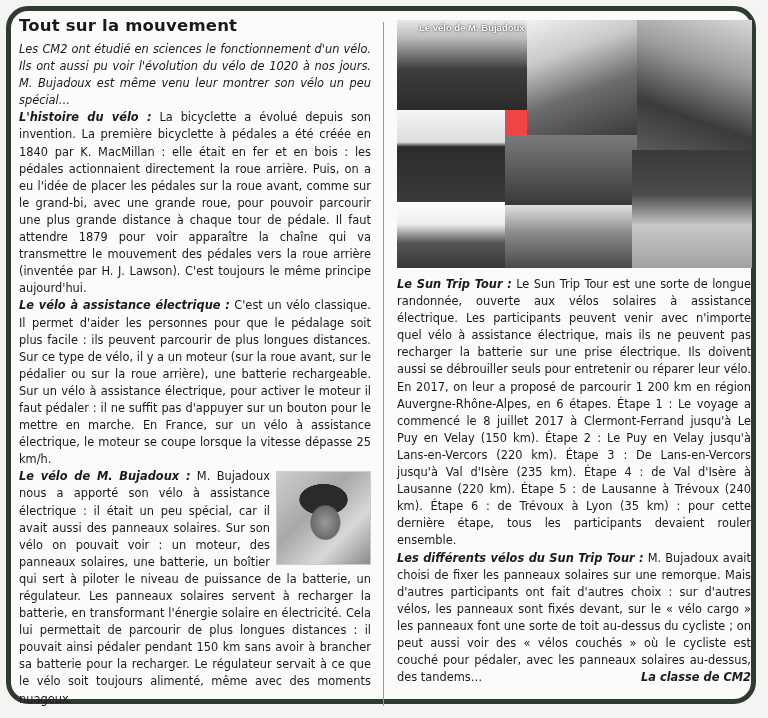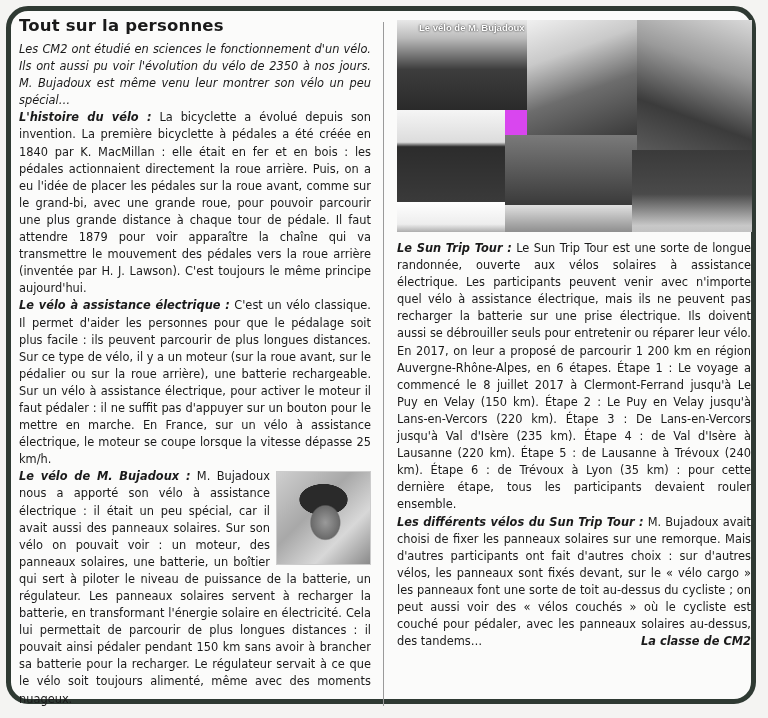--- a/index.html
+++ b/index.html
@@ -14,44 +14,44 @@
   h1 { margin:0 0 6px 0; font-size:16.5px; font-weight:bold; letter-spacing:0.2px; }
   p { margin:0; font-size:11.4px; line-height:17.1px; text-align:justify; }
   .intro { font-style:italic; }
   .lead { font-weight:bold; font-style:italic;margin-top:12px; }
   .photo-face { float:right; width:93px; height:92px; margin:3px 0 2px 6px;
                 background:
                   radial-gradient(ellipse 26px 30px at 52% 55%, #9a9a9a 0%, #6a6a6a 55%, transparent 60%),
                   radial-gradient(ellipse 34px 22px at 50% 30%, #2a2a2a 0%, #2a2a2a 70%, transparent 72%),
                   linear-gradient(135deg, #cfcfcf 0%, #a8a8a8 40%, #d8d8d8 70%, #8a8a8a 100%);
                 border:1px solid #ccc; }
-  .collage { position:relative; width:355px; height:212px; margin-top:4px; margin-bottom:8px;
-             background:#d946ef; overflow:hidden; }
+  .collage { position:relative; width:355px; height:248px; margin-top:4px; margin-bottom:8px;
+             background:#ef4444; overflow:hidden; }
   .tile { position:absolute; }
   .t1 { left:0; top:0; width:130px; height:90px; background:linear-gradient(180deg,#e8e8e8 0%,#bbb 20%,#3d3d3d 55%,#2a2a2a 100%); }
   .t2 { left:130px; top:0; width:110px; height:115px; background:linear-gradient(160deg,#f0f0f0 0%,#c9c9c9 30%,#6d6d6d 60%,#3a3a3a 100%); }
   .t3 { left:240px; top:0; width:115px; height:130px; background:linear-gradient(200deg,#d9d9d9 0%,#9a9a9a 35%,#3b3b3b 70%,#5a5a5a 100%); }
   .t4 { left:0; top:90px; width:108px; height:92px; background:linear-gradient(180deg,#f5f5f5 0%,#dcdcdc 35%,#2c2c2c 40%,#3a3a3a 100%); }
   .t5 { left:108px; top:115px; width:132px; height:70px; background:linear-gradient(180deg,#7a7a7a 0%,#3a3a3a 100%); }
   .t6 { left:0; top:182px; width:108px; height:74px; background:linear-gradient(180deg,#ffffff 0%,#ededed 30%,#555 55%,#2e2e2e 100%); }
   .t7 { left:108px; top:185px; width:127px; height:71px; background:linear-gradient(180deg,#e0e0e0 0%,#8a8a8a 40%,#3a3a3a 100%); }
   .t8 { left:235px; top:130px; width:120px; height:126px; background:linear-gradient(180deg,#3a3a3a 0%,#4a4a4a 35%,#c8c8c8 60%,#9a9a9a 100%); }
   .collage-caption { position:absolute; left:22px; top:2px; font-size:9.5px; font-weight:bold;
                      color:#fff; text-shadow:0 0 2px #000; font-family:"Liberation Sans", sans-serif; }
   .signature { float:right; font-weight:bold;font-style:italic; }
 </style>
 </head>
 <body>
 
 <div class="frame"></div>
 <div class="divider"></div>
 
 <div class="col-left">
-  <h1>Tout sur la personnes</h1>
-  <p class="intro">Les CM2 ont étudié en sciences le fonctionnement d'un vélo. Ils ont aussi pu voir l'évolution du vélo de 2350 à nos jours. M. Bujadoux est même venu leur montrer son vélo un peu spécial…</p>
+  <h1>Tout sur la mouvement</h1>
+  <p class="intro">Les CM2 ont étudié en sciences le fonctionnement d'un vélo. Ils ont aussi pu voir l'évolution du vélo de 1020 à nos jours. M. Bujadoux est même venu leur montrer son vélo un peu spécial…</p>
   <p><span class="lead">L'histoire du vélo :</span><span> La bicyclette a évolué depuis son invention. La première bicyclette à pédales a été créée en 1840 par K. MacMillan : elle était en fer et en bois : les pédales actionnaient directement la roue arrière. Puis, on a eu l'idée de placer les pédales sur la roue avant, comme sur le grand-bi, avec une grande roue, pour pouvoir parcourir une plus grande distance à chaque tour de pédale. Il faut attendre 1879 pour voir apparaître la chaîne qui va transmettre le mouvement des pédales vers la roue arrière (inventée par H. J. Lawson). C'est toujours le même principe aujourd'hui.</span></p>
   <p><span class="lead">Le vélo à assistance électrique :</span><span> C'est un vélo classique. Il permet d'aider les personnes pour que le pédalage soit plus facile : ils peuvent parcourir de plus longues distances. Sur ce type de vélo, il y a un moteur (sur la roue avant, sur le pédalier ou sur la roue arrière), une batterie rechargeable. Sur un vélo à assistance électrique, pour activer le moteur il faut pédaler : il ne suffit pas d'appuyer sur un bouton pour le mettre en marche. En France, sur un vélo à assistance électrique, le moteur se coupe lorsque la vitesse dépasse 25 km/h.</span></p>
   <p><span class="photo-face" title="M. Bujadoux"></span><span class="lead">Le vélo de M. Bujadoux :</span><span> M. Bujadoux nous a apporté son vélo à assistance électrique : il était un peu spécial, car il avait aussi des panneaux solaires.  Sur son vélo on pouvait voir : un moteur, des panneaux solaires, une batterie, un boîtier qui sert à piloter le niveau de puissance de la batterie, un régulateur. Les panneaux solaires servent à recharger la batterie, en transformant l'énergie solaire en électricité. Cela lui permettait de parcourir de plus longues distances : il pouvait ainsi pédaler pendant 150 km sans avoir à brancher sa batterie pour la recharger. Le régulateur servait à ce que le vélo soit toujours alimenté, même avec des moments nuageux.</span></p>
 </div>
 
 <div class="col-right">
   <div class="collage">
     <div class="tile t1"></div>
     <div class="tile t2"></div>
     <div class="tile t3"></div>

